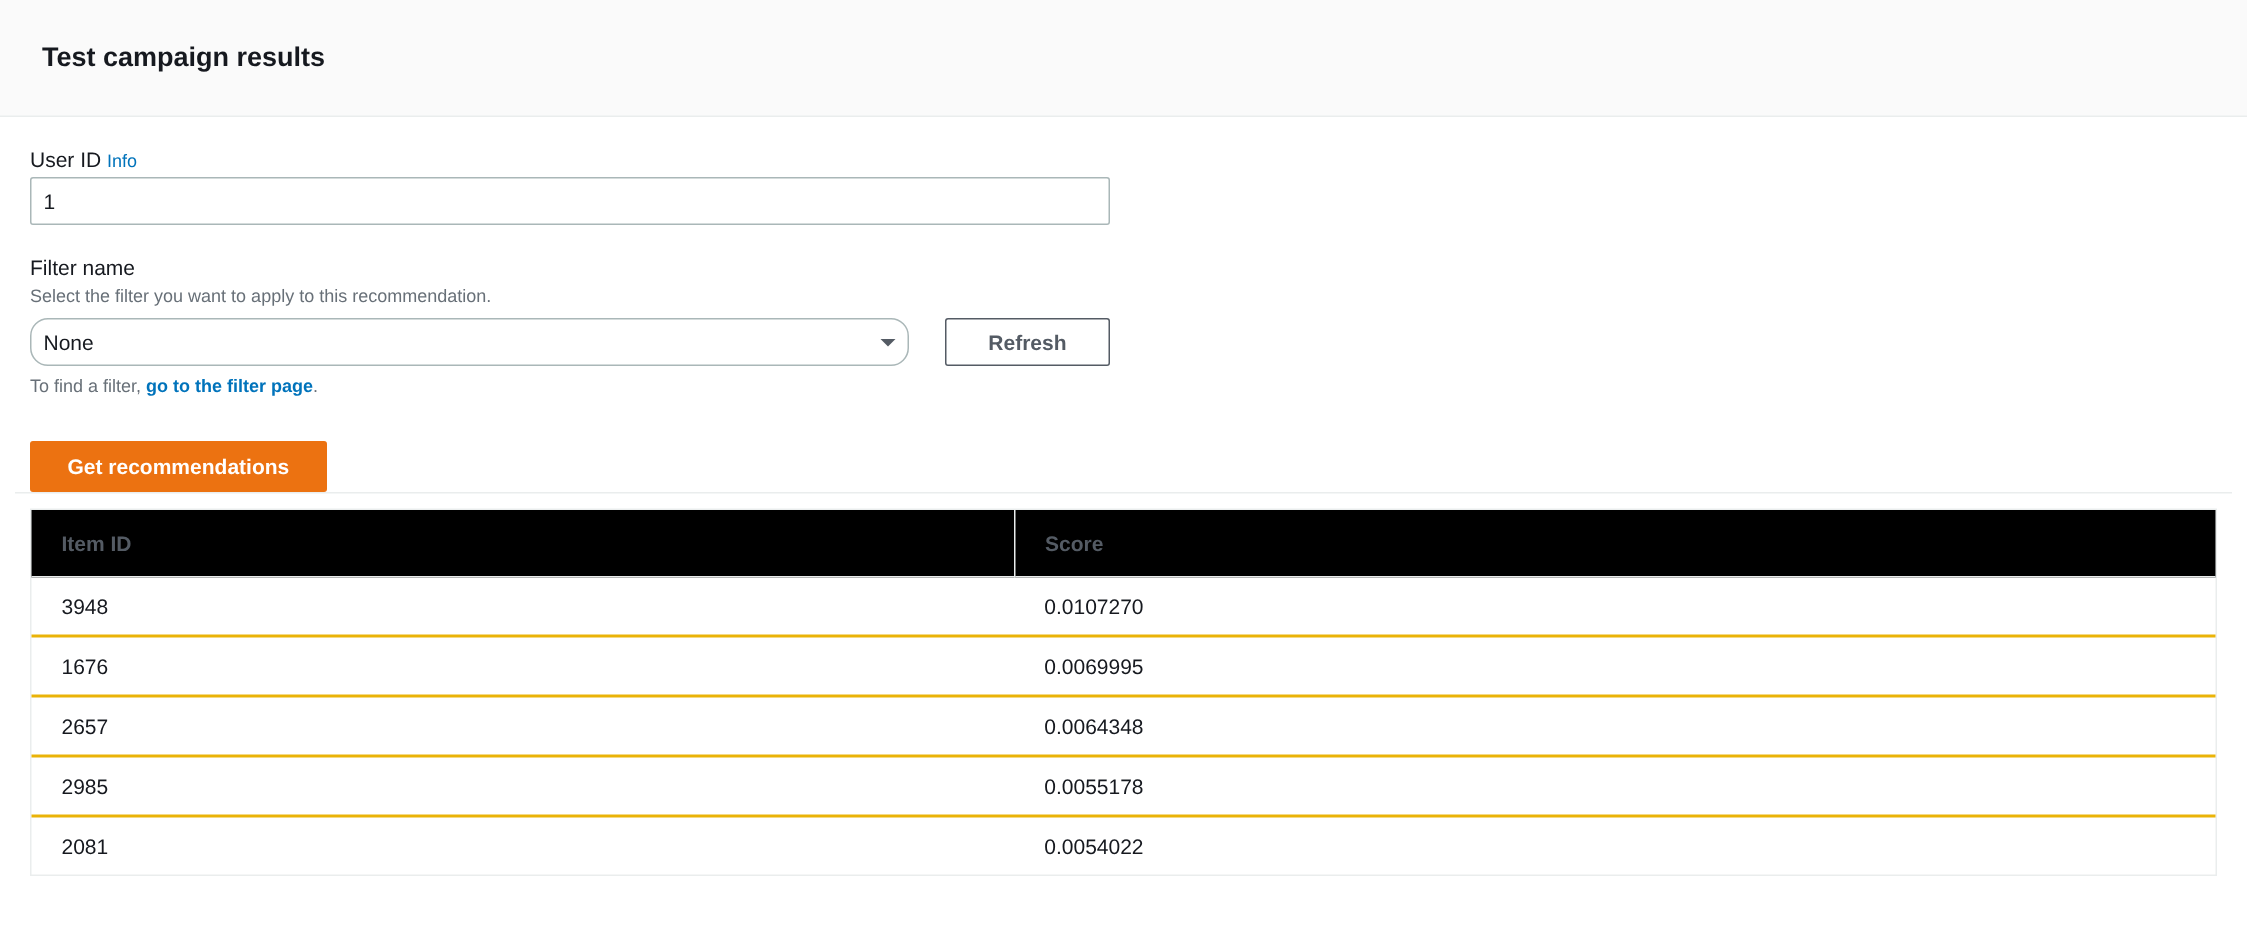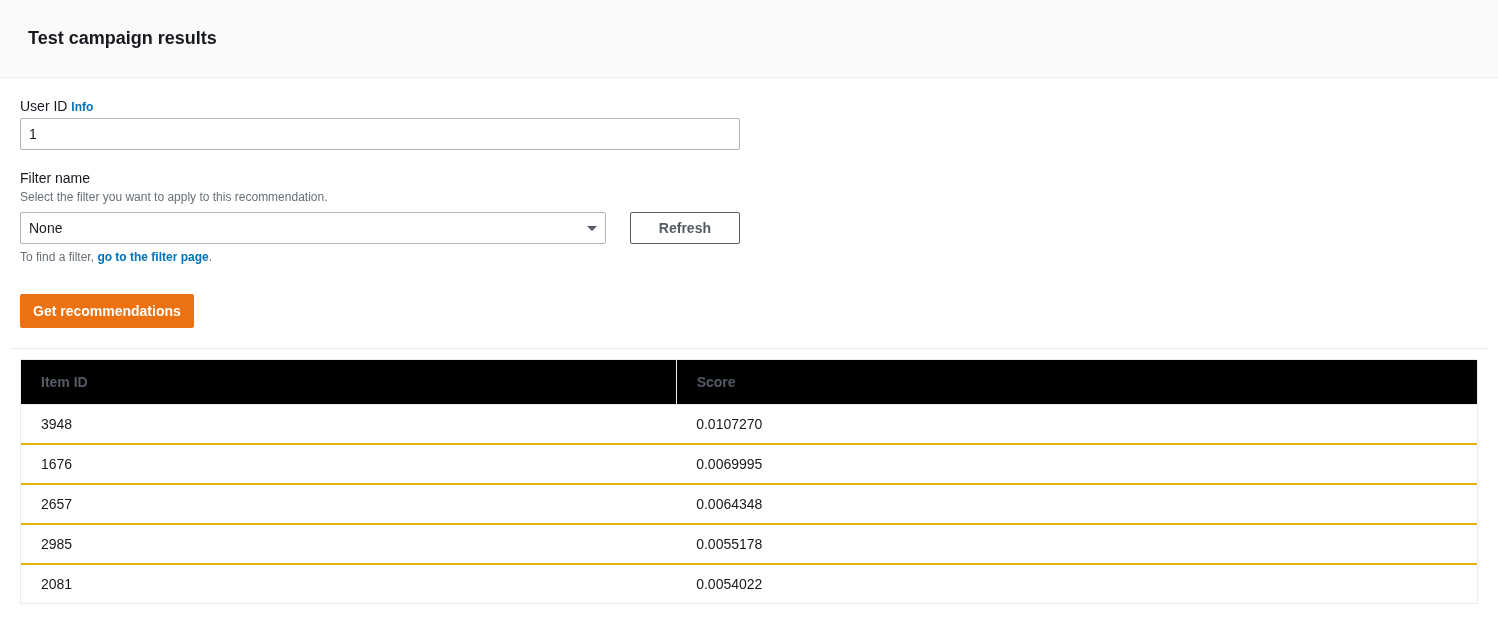--- a/index.html
+++ b/index.html
@@ -33,21 +33,21 @@
     .label-row {
       margin-bottom: 4px;
     }
     .label {
       font-size: 14px;
       font-weight: 400;
       color: #16191f;
     }
     .info-link {
       font-size: 12px;
-      font-weight: 700;
+      font-weight: 400;
       color: #0073bb;
       cursor: pointer;
     }
     .description {
       font-size: 12px;
       color: #687078;
       margin-bottom: 8px;
     }
     .text-input {
       width: 100%;
@@ -65,21 +65,21 @@
       align-items: flex-start;
     }
     .select-wrapper {
       position: relative;
       width: 600px;
     }
     .select {
       width: 100%;
       padding: 5px 8px;
       border: 1px solid #aab7b8;
-      border-radius: 2px;
+      border-radius: 12px;
       font-size: 14px;
       color: #16191f;
       background: #fff;
       height: 32px;
       display: flex;
       align-items: center;
       justify-content: space-between;
       cursor: pointer;
     }
     .caret {
@@ -105,30 +105,29 @@
       color: #687078;
       margin-top: 6px;
     }
     .hint-link {
       font-size: 12px;
       font-weight: 700;
       color: #0073bb;
       cursor: pointer;
     }
     .primary-btn {
-      padding: 8px 12px;
+      padding: 8px 24px;
       background: #ec7211;
       border: 1px solid #ec7211;
       border-radius: 2px;
       color: #fff;
       font-size: 14px;
       font-weight: 700;
       cursor: pointer;
       margin-top: 10px;
-      margin-bottom: 20px;
       text-align: right;
     }
     .divider {
       border-top: 1px solid #eaeded;
       margin: 0 -10px 10px -10px;
     }
     .table-container {
       border: 1px solid #eaeded;
       margin-top: 0;
     }

